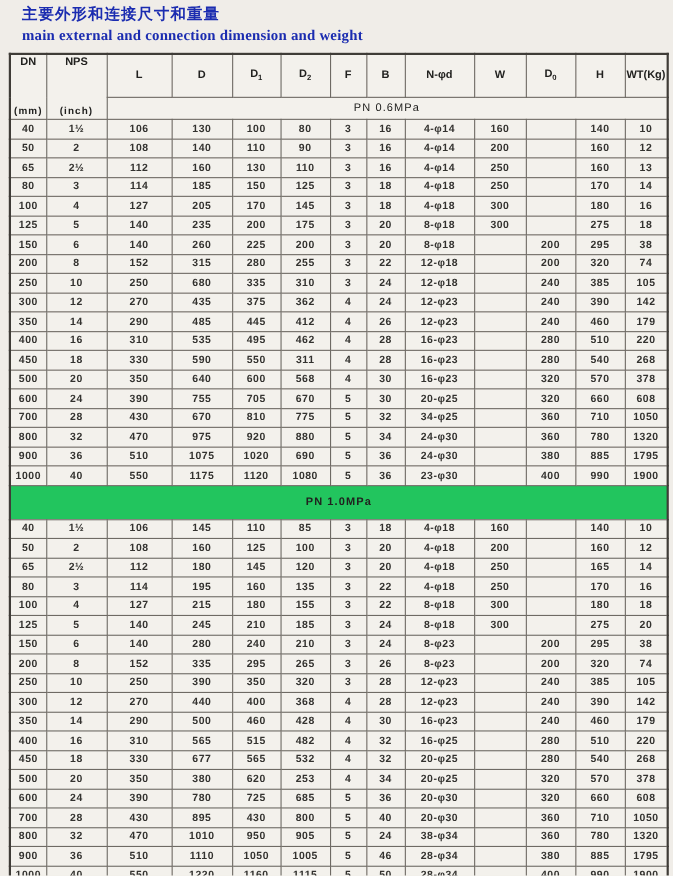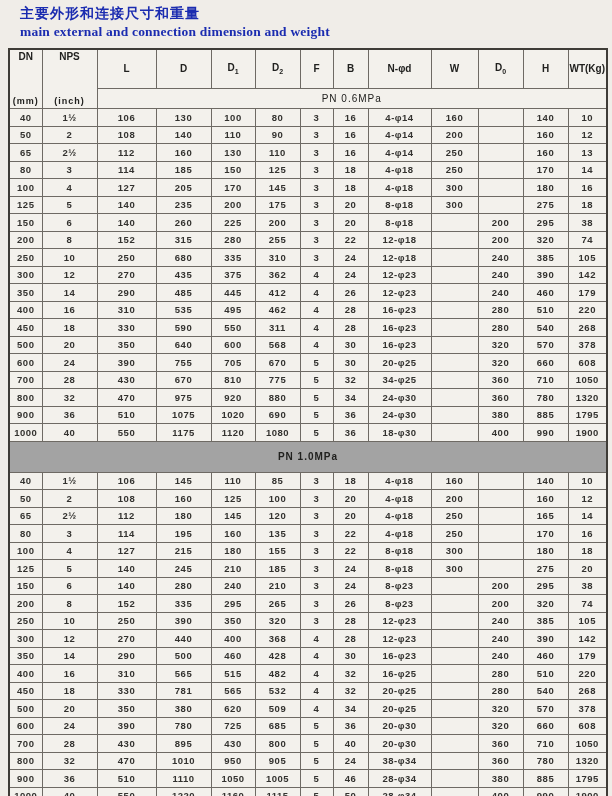--- a/index.html
+++ b/index.html
@@ -67,21 +67,21 @@
   }
   tr.pn-row { height: 20px; }
   tr.pn-row td {
     font-size: 10px;
     font-weight: normal;
     color: #21211f;
     letter-spacing: 1px;
   }
   tr.band { height: 31px; }
   tr.band td {
-    background: #a3a3a3;
+    background: #22c55e;
     font-size: 10px;
     font-weight: bold;
     color: #21211f;
     letter-spacing: 1px;
   }
   tr.data { height: 17.5px; }
   tr.data td {
     font-size: 9.5px;
     font-weight: bold;
     color: #33322f;
@@ -412,21 +412,21 @@
         </tr>
         <tr class="data">
           <td>1000</td>
           <td>40</td>
           <td>550</td>
           <td>1175</td>
           <td>1120</td>
           <td>1080</td>
           <td>5</td>
           <td>36</td>
-          <td>18-φ30</td>
+          <td>23-φ30</td>
           <td></td>
           <td>400</td>
           <td>990</td>
           <td>1900</td>
         </tr>
         <tr class="band">
           <td colspan="13">PN 1.0MPa</td>
         </tr>
         <tr class="data">
           <td>40</td>
@@ -605,38 +605,38 @@
           <td>16-φ25</td>
           <td></td>
           <td>280</td>
           <td>510</td>
           <td>220</td>
         </tr>
         <tr class="data">
           <td>450</td>
           <td>18</td>
           <td>330</td>
-          <td>781</td>
+          <td>677</td>
           <td>565</td>
           <td>532</td>
           <td>4</td>
           <td>32</td>
           <td>20-φ25</td>
           <td></td>
           <td>280</td>
           <td>540</td>
           <td>268</td>
         </tr>
         <tr class="data">
           <td>500</td>
           <td>20</td>
           <td>350</td>
           <td>380</td>
           <td>620</td>
-          <td>509</td>
+          <td>253</td>
           <td>4</td>
           <td>34</td>
           <td>20-φ25</td>
           <td></td>
           <td>320</td>
           <td>570</td>
           <td>378</td>
         </tr>
         <tr class="data">
           <td>600</td>

